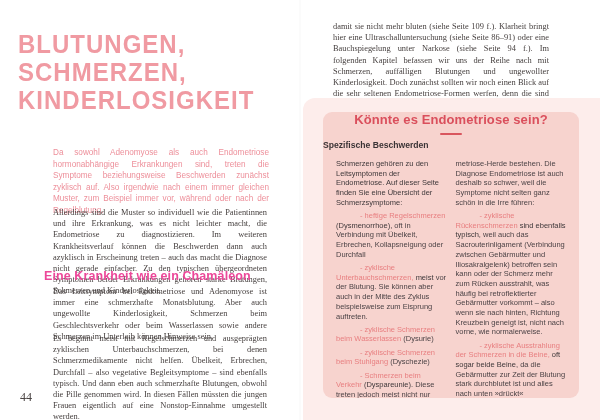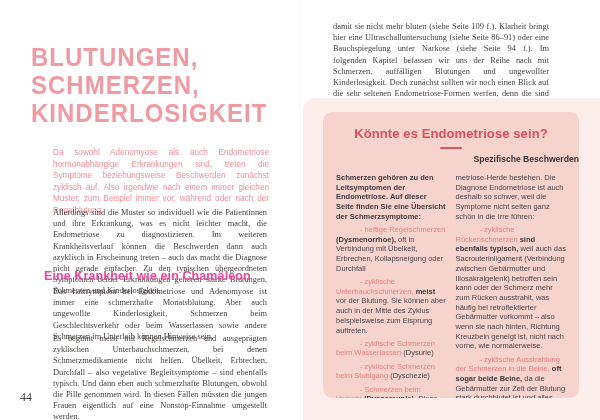--- a/index.html
+++ b/index.html
@@ -2,21 +2,21 @@
 <html><head>
 <meta charset="utf-8">
 <style>
   html,body{margin:0;padding:0;background:#ffffff;}
   .spread{position:relative;width:600px;height:420px;background:#ffffff;overflow:hidden;
           font-family:"Liberation Sans",sans-serif;}
   .gutter{position:absolute;left:299px;top:0;width:2px;height:420px;
           background:linear-gradient(90deg,rgba(0,0,0,0.00),rgba(0,0,0,0.03),rgba(0,0,0,0.00));}
 
   
-  .display-title{position:absolute;left:18px;top:30px;margin:13px;
+  .display-title{position:absolute;left:18px;top:30px;margin:0;
                  font-family:"Liberation Sans",sans-serif;font-weight:800;
                  font-size:24px;line-height:28px;letter-spacing:1px;color:#f09aa2;}
   .display-title span{display:block;transform:scaleY(1.05);transform-origin:left top;}
   .intro{position:absolute;left:53px;top:147px;width:216px;margin:0;
          font-size:8.2px;line-height:11.5px;text-align:justify;color:#ed8f9a;}
   .serif{font-family:"Liberation Serif",serif;font-size:8.4px;line-height:11.2px;
          text-align:justify;color:#443e3d;margin:0;}
   .para1{position:absolute;left:53px;top:207px;width:214px;}
   .subheading{position:absolute;left:36px;top:261px;margin:8px;
               font-size:12.5px;font-weight:bold;color:#ec4899;letter-spacing:0.1px;}
@@ -24,28 +24,28 @@
   .para3{position:absolute;left:53px;top:333px;width:214px;}
   .pagenum{position:absolute;left:20px;top:390px;font-family:"Liberation Serif",serif;
            font-size:12px;color:#4a4443;}
 
   
   .right-top{position:absolute;left:333px;top:21px;width:216px;}
   .panel{position:absolute;left:303px;top:98px;width:297px;height:322px;
          background:#fdedeb;border-top-left-radius:12px;}
   .box{position:absolute;left:20px;top:14px;width:256px;height:286px;
        background:#f7d3ce;border-radius:9px;overflow:hidden;}
-  .box-title{margin:14px 0 0;text-align:center;font-size:13px;font-weight:bold;
+  .box-title{margin:0 0 0;text-align:center;font-size:13px;font-weight:bold;
              color:#da4f5c;letter-spacing:0.1px;}
   .divider{width:22px;height:2px;background:#d9565e;margin:6px auto 5px;border-radius:1px;}
-  .box-subtitle{margin:0;text-align:right;font-size:8.6px;font-weight:bold;color:#3b3436;}
+  .box-subtitle{margin:0;text-align:left;font-size:8.6px;font-weight:bold;color:#3b3436;}
   .cols{display:flex;gap:9px;padding:9px 13px 0;}
   .col{width:50%;font-size:7.5px;line-height:9.7px;color:#4c4346;text-align:left;}
   .box-para{margin:0 0 3.5px;}
-  .s-bold{font-weight:bold;color:#3f383a;}
+  .s-bold{font-weight:normal;color:#3f383a;}
   .s-salmon{color:#e87f80;margin-left:24px;}
   .s-reg{color:#4c4346;margin-top:36px;}
 </style>
 </head>
 <body>
 
 <div class="spread">
 
   <div>
     <h1 class="display-title">

